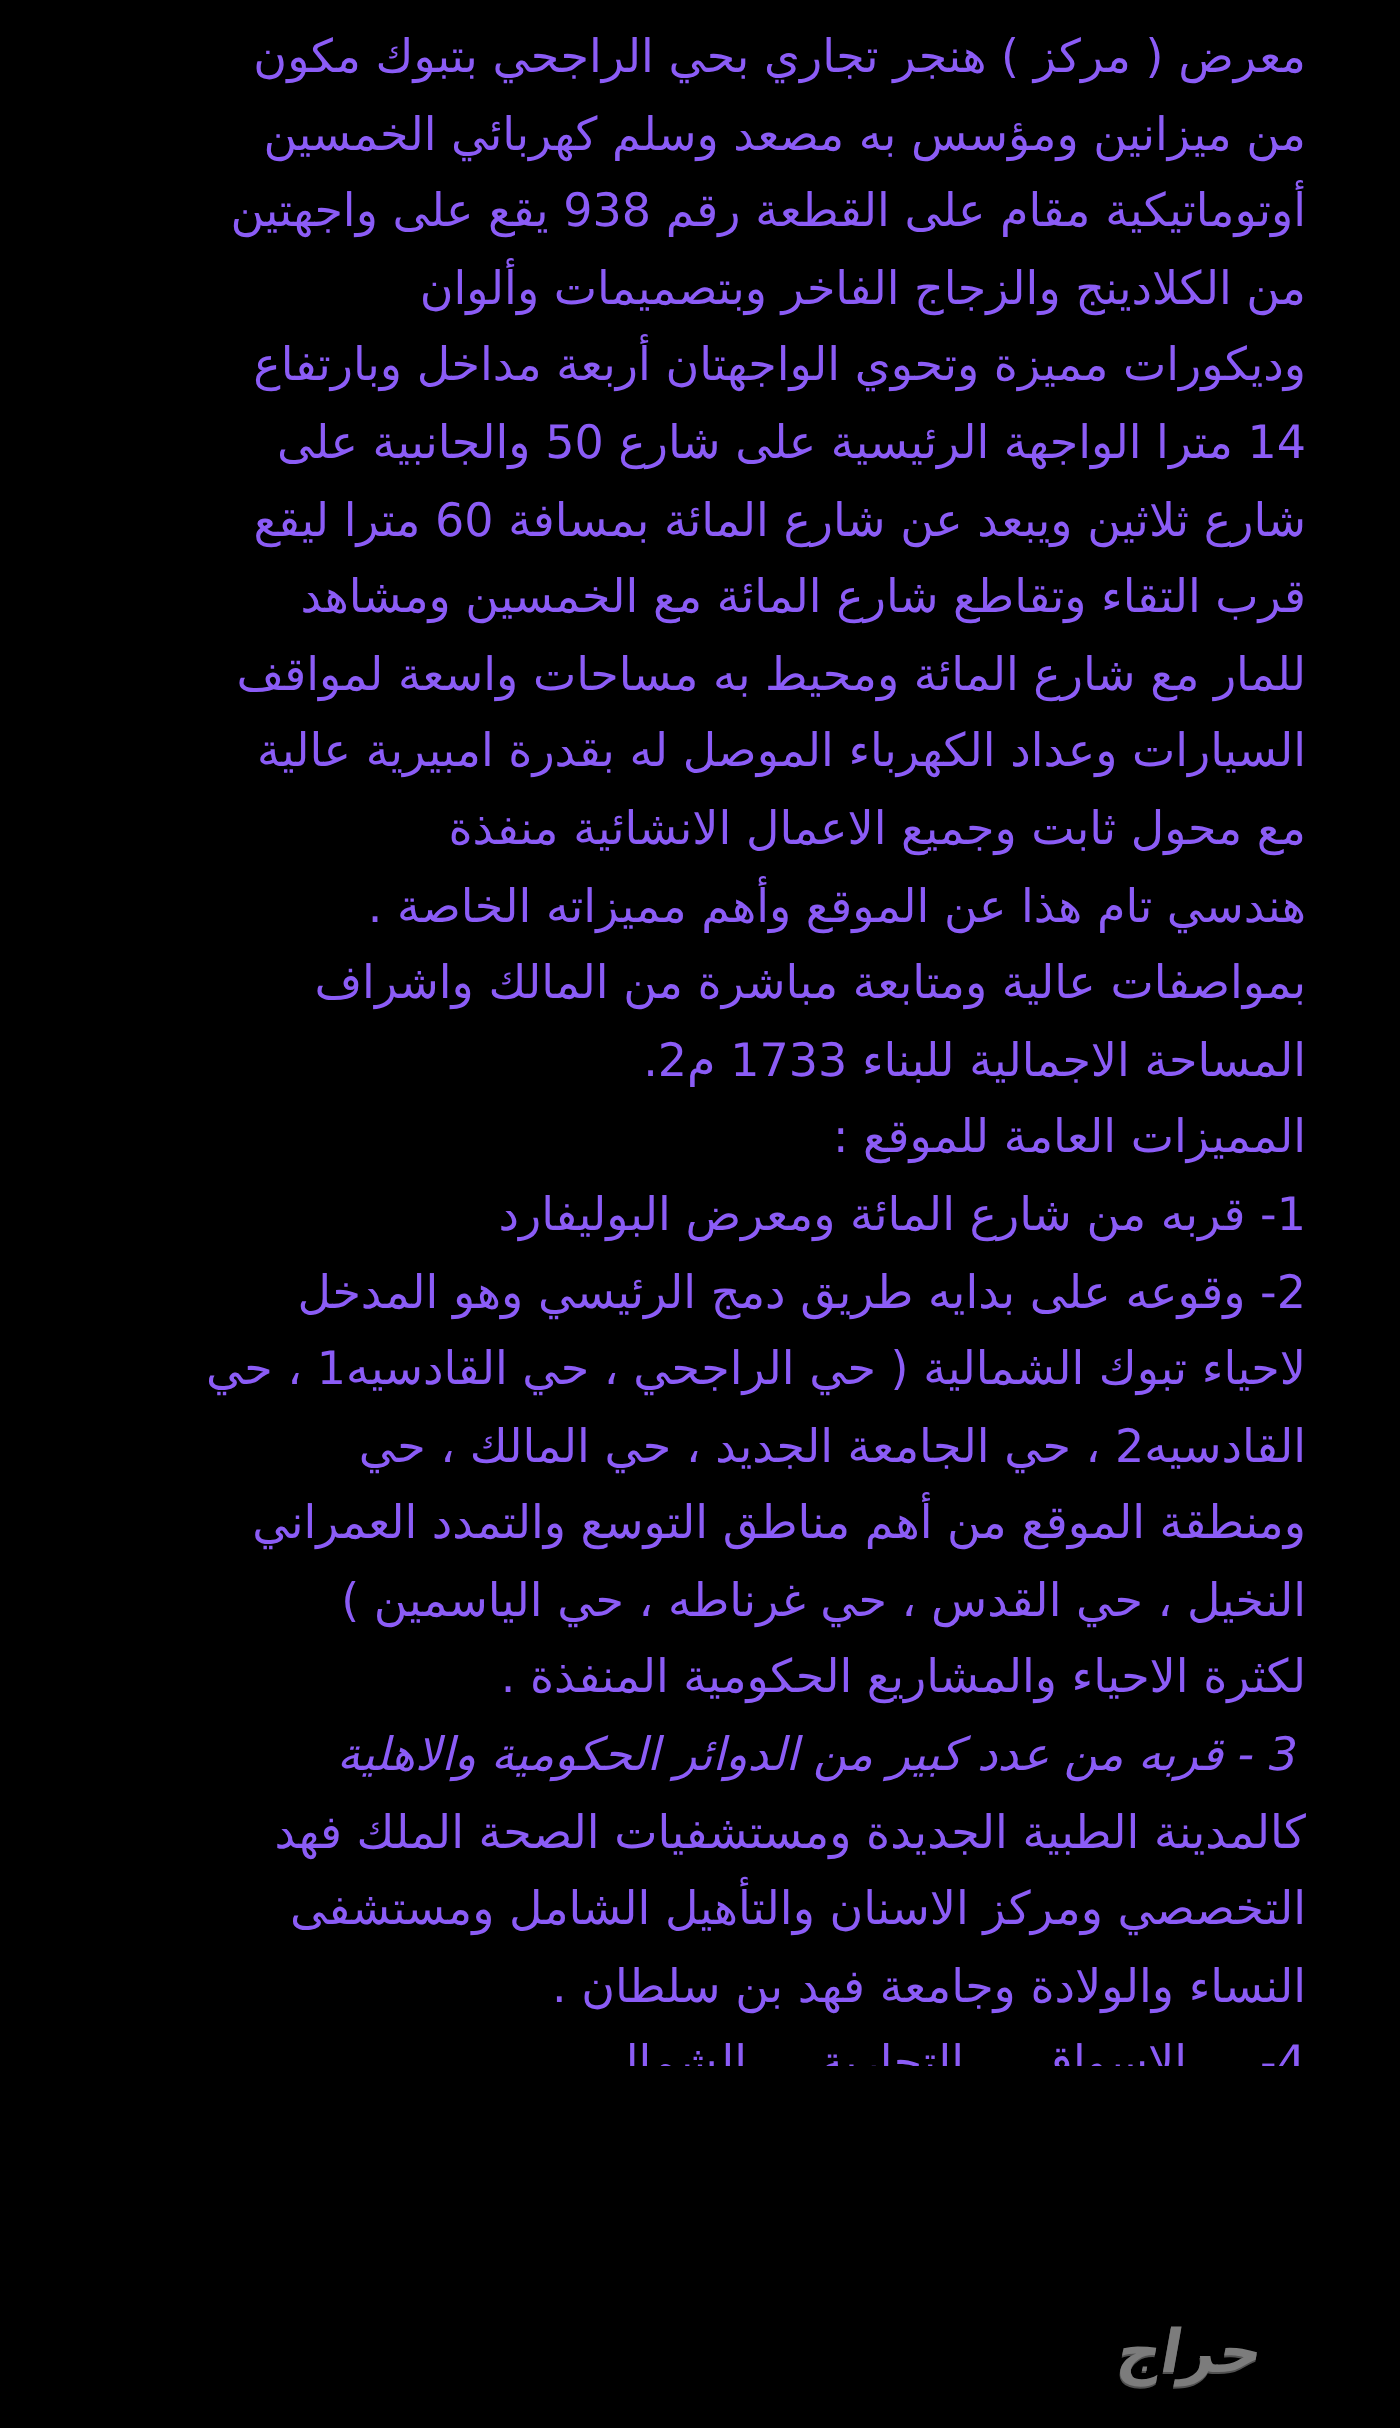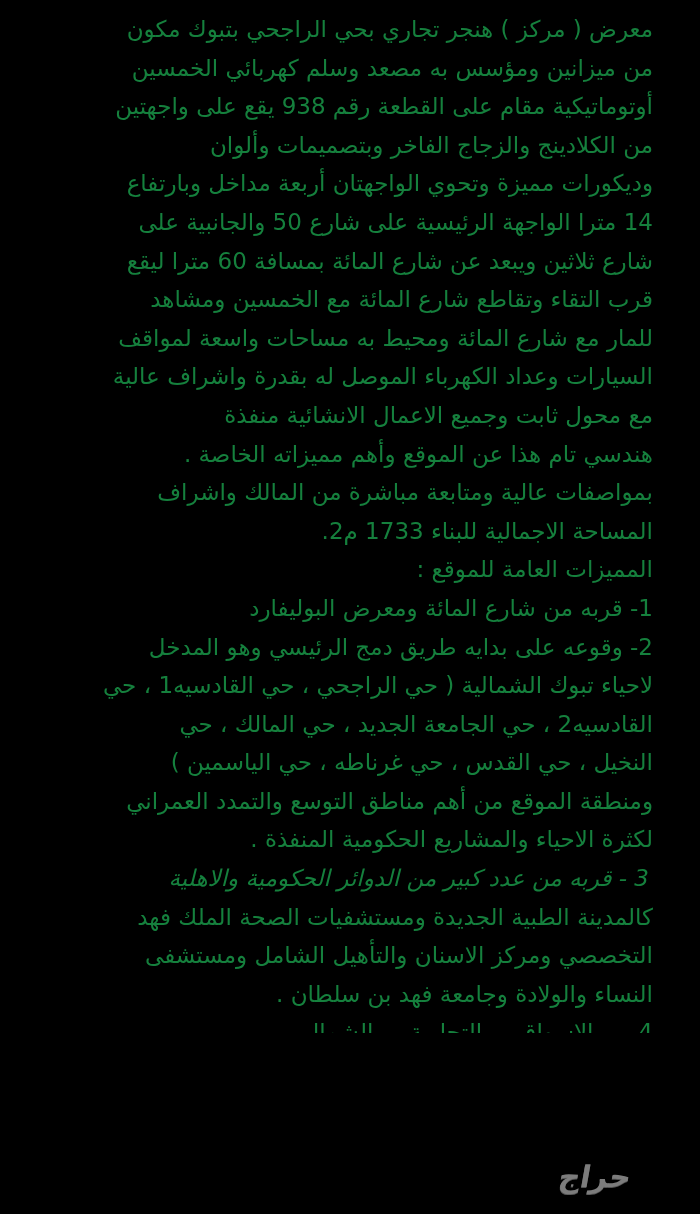--- a/index.html
+++ b/index.html
@@ -14,21 +14,21 @@
       position: relative;
       font-family: "DejaVu Sans", sans-serif;
     }
     .doc {
       position: absolute;
       top: 10px;
       right: 47px;
       width: 640px;
       direction: rtl;
       text-align: right;
-      color: #15803d;
+      color: #8b5cf6;
       font-size: 23px;
       line-height: 38.6px;
     }
     .line {
       display: block;
       white-space: nowrap;
       height: 38.6px;
     }
     .line.indent {
       padding-right: 4px;
@@ -63,32 +63,32 @@
 <div class="doc">
   <span class="line">معرض ( مركز ) هنجر تجاري بحي الراجحي بتبوك مكون</span>
   <span class="line">من ميزانين ومؤسس به مصعد وسلم كهربائي الخمسين</span>
   <span class="line">أوتوماتيكية مقام على القطعة رقم 938  يقع على واجهتين</span>
   <span class="line">من الكلادينج والزجاج الفاخر وبتصميمات وألوان</span>
   <span class="line">وديكورات مميزة وتحوي الواجهتان أربعة مداخل وبارتفاع</span>
   <span class="line">14 مترا الواجهة الرئيسية على شارع 50  والجانبية على</span>
   <span class="line">شارع ثلاثين ويبعد عن شارع المائة بمسافة 60 مترا ليقع</span>
   <span class="line">قرب التقاء وتقاطع شارع المائة مع الخمسين ومشاهد</span>
   <span class="line">للمار مع شارع المائة ومحيط به مساحات واسعة لمواقف</span>
-  <span class="line">السيارات وعداد الكهرباء الموصل له بقدرة واشراف عالية</span>
+  <span class="line">السيارات وعداد الكهرباء الموصل له بقدرة امبيرية عالية</span>
   <span class="line">مع محول ثابت وجميع الاعمال الانشائية منفذة</span>
   <span class="line">هندسي تام هذا عن الموقع وأهم مميزاته الخاصة .</span>
   <span class="line">بمواصفات عالية ومتابعة مباشرة من المالك واشراف</span>
   <span class="line">المساحة الاجمالية للبناء 1733 م2.</span>
   <span class="line">المميزات العامة للموقع :</span>
   <span class="line">1- قربه من شارع المائة ومعرض البوليفارد</span>
   <span class="line">2- وقوعه على بدايه طريق دمج الرئيسي وهو المدخل</span>
   <span class="line">لاحياء تبوك الشمالية ( حي الراجحي ، حي القادسيه1 ، حي</span>
   <span class="line">القادسيه2 ، حي الجامعة الجديد ، حي المالك ، حي</span>
+  <span class="line">ومنطقة الموقع من أهم مناطق التوسع والتمدد العمراني</span>
   <span class="line">النخيل ، حي القدس ، حي غرناطه ، حي الياسمين )</span>
-  <span class="line">ومنطقة الموقع من أهم مناطق التوسع والتمدد العمراني</span>
   <span class="line">لكثرة الاحياء والمشاريع الحكومية المنفذة .</span>
   <span class="line indent"> 3 - قربه من عدد كبير من الدوائر الحكومية والاهلية</span>
   <span class="line">كالمدينة الطبية الجديدة ومستشفيات الصحة الملك فهد</span>
   <span class="line">التخصصي ومركز الاسنان والتأهيل الشامل ومستشفى</span>
   <span class="line">النساء والولادة وجامعة فهد بن سلطان .</span>
   <span class="line cut">4- ... الاسواق ... التجارية ... الشمال</span>
 </div>
 
 <div class="watermark">حراج</div>
 

